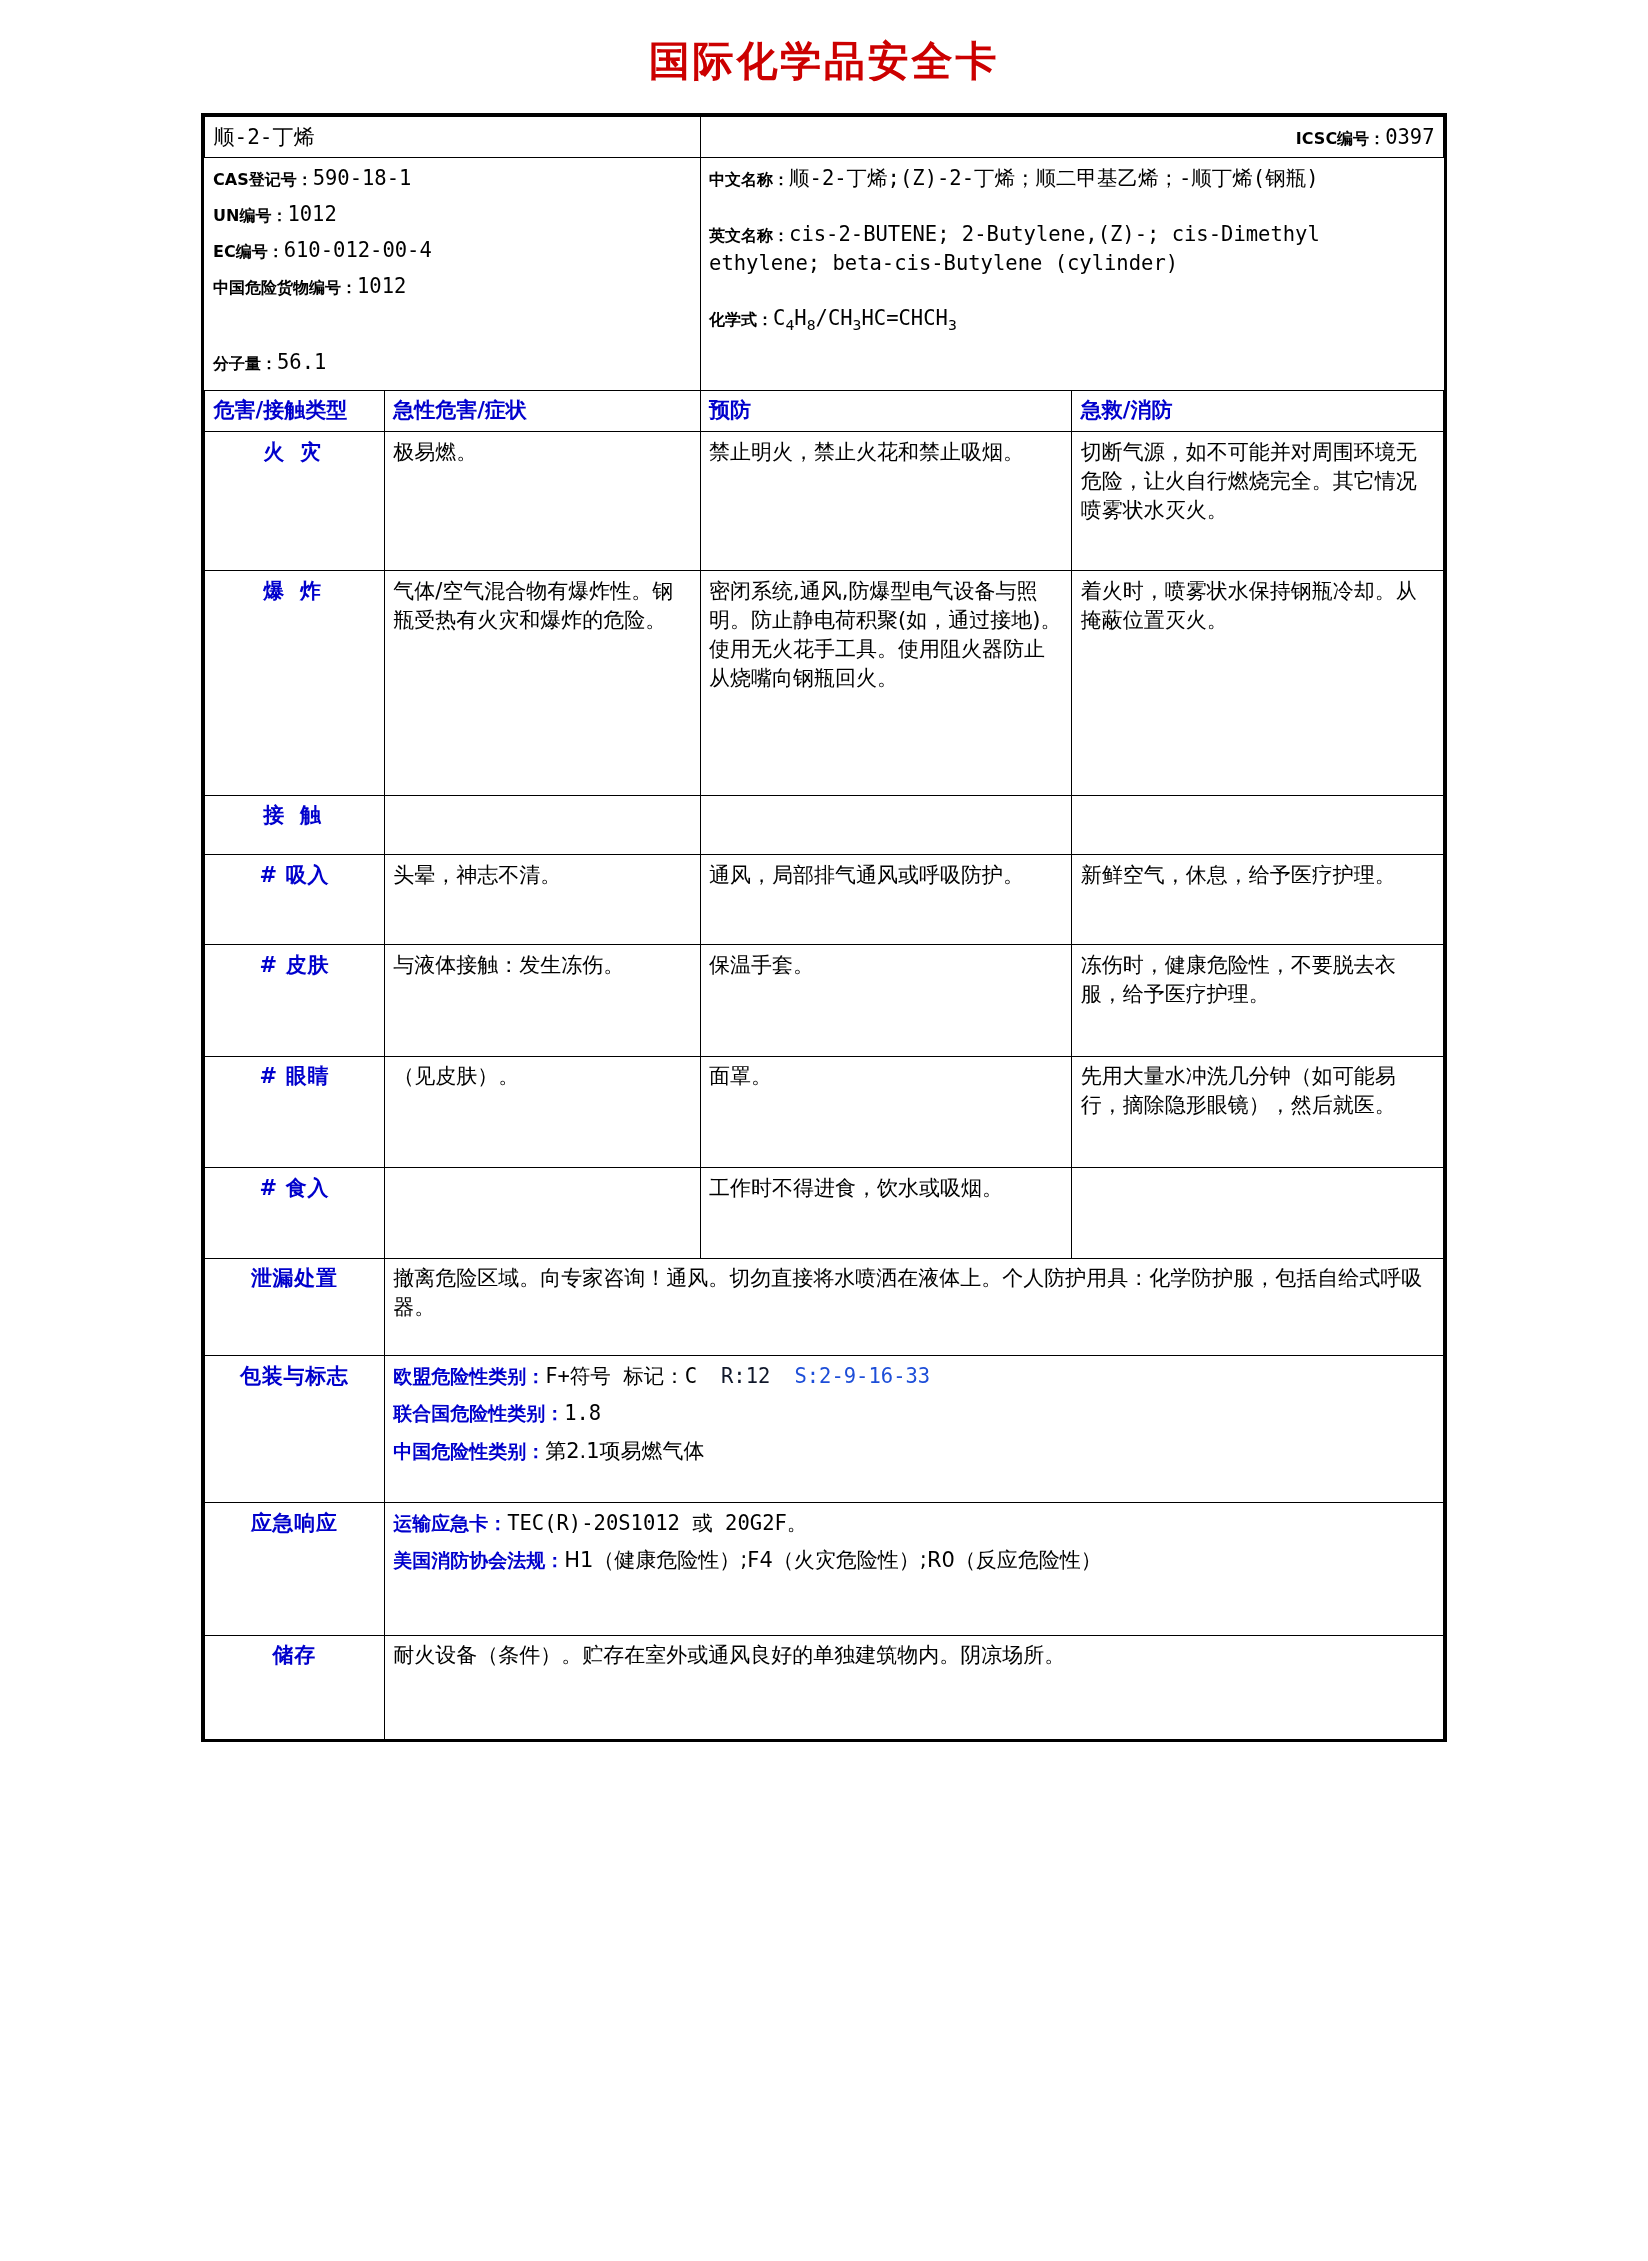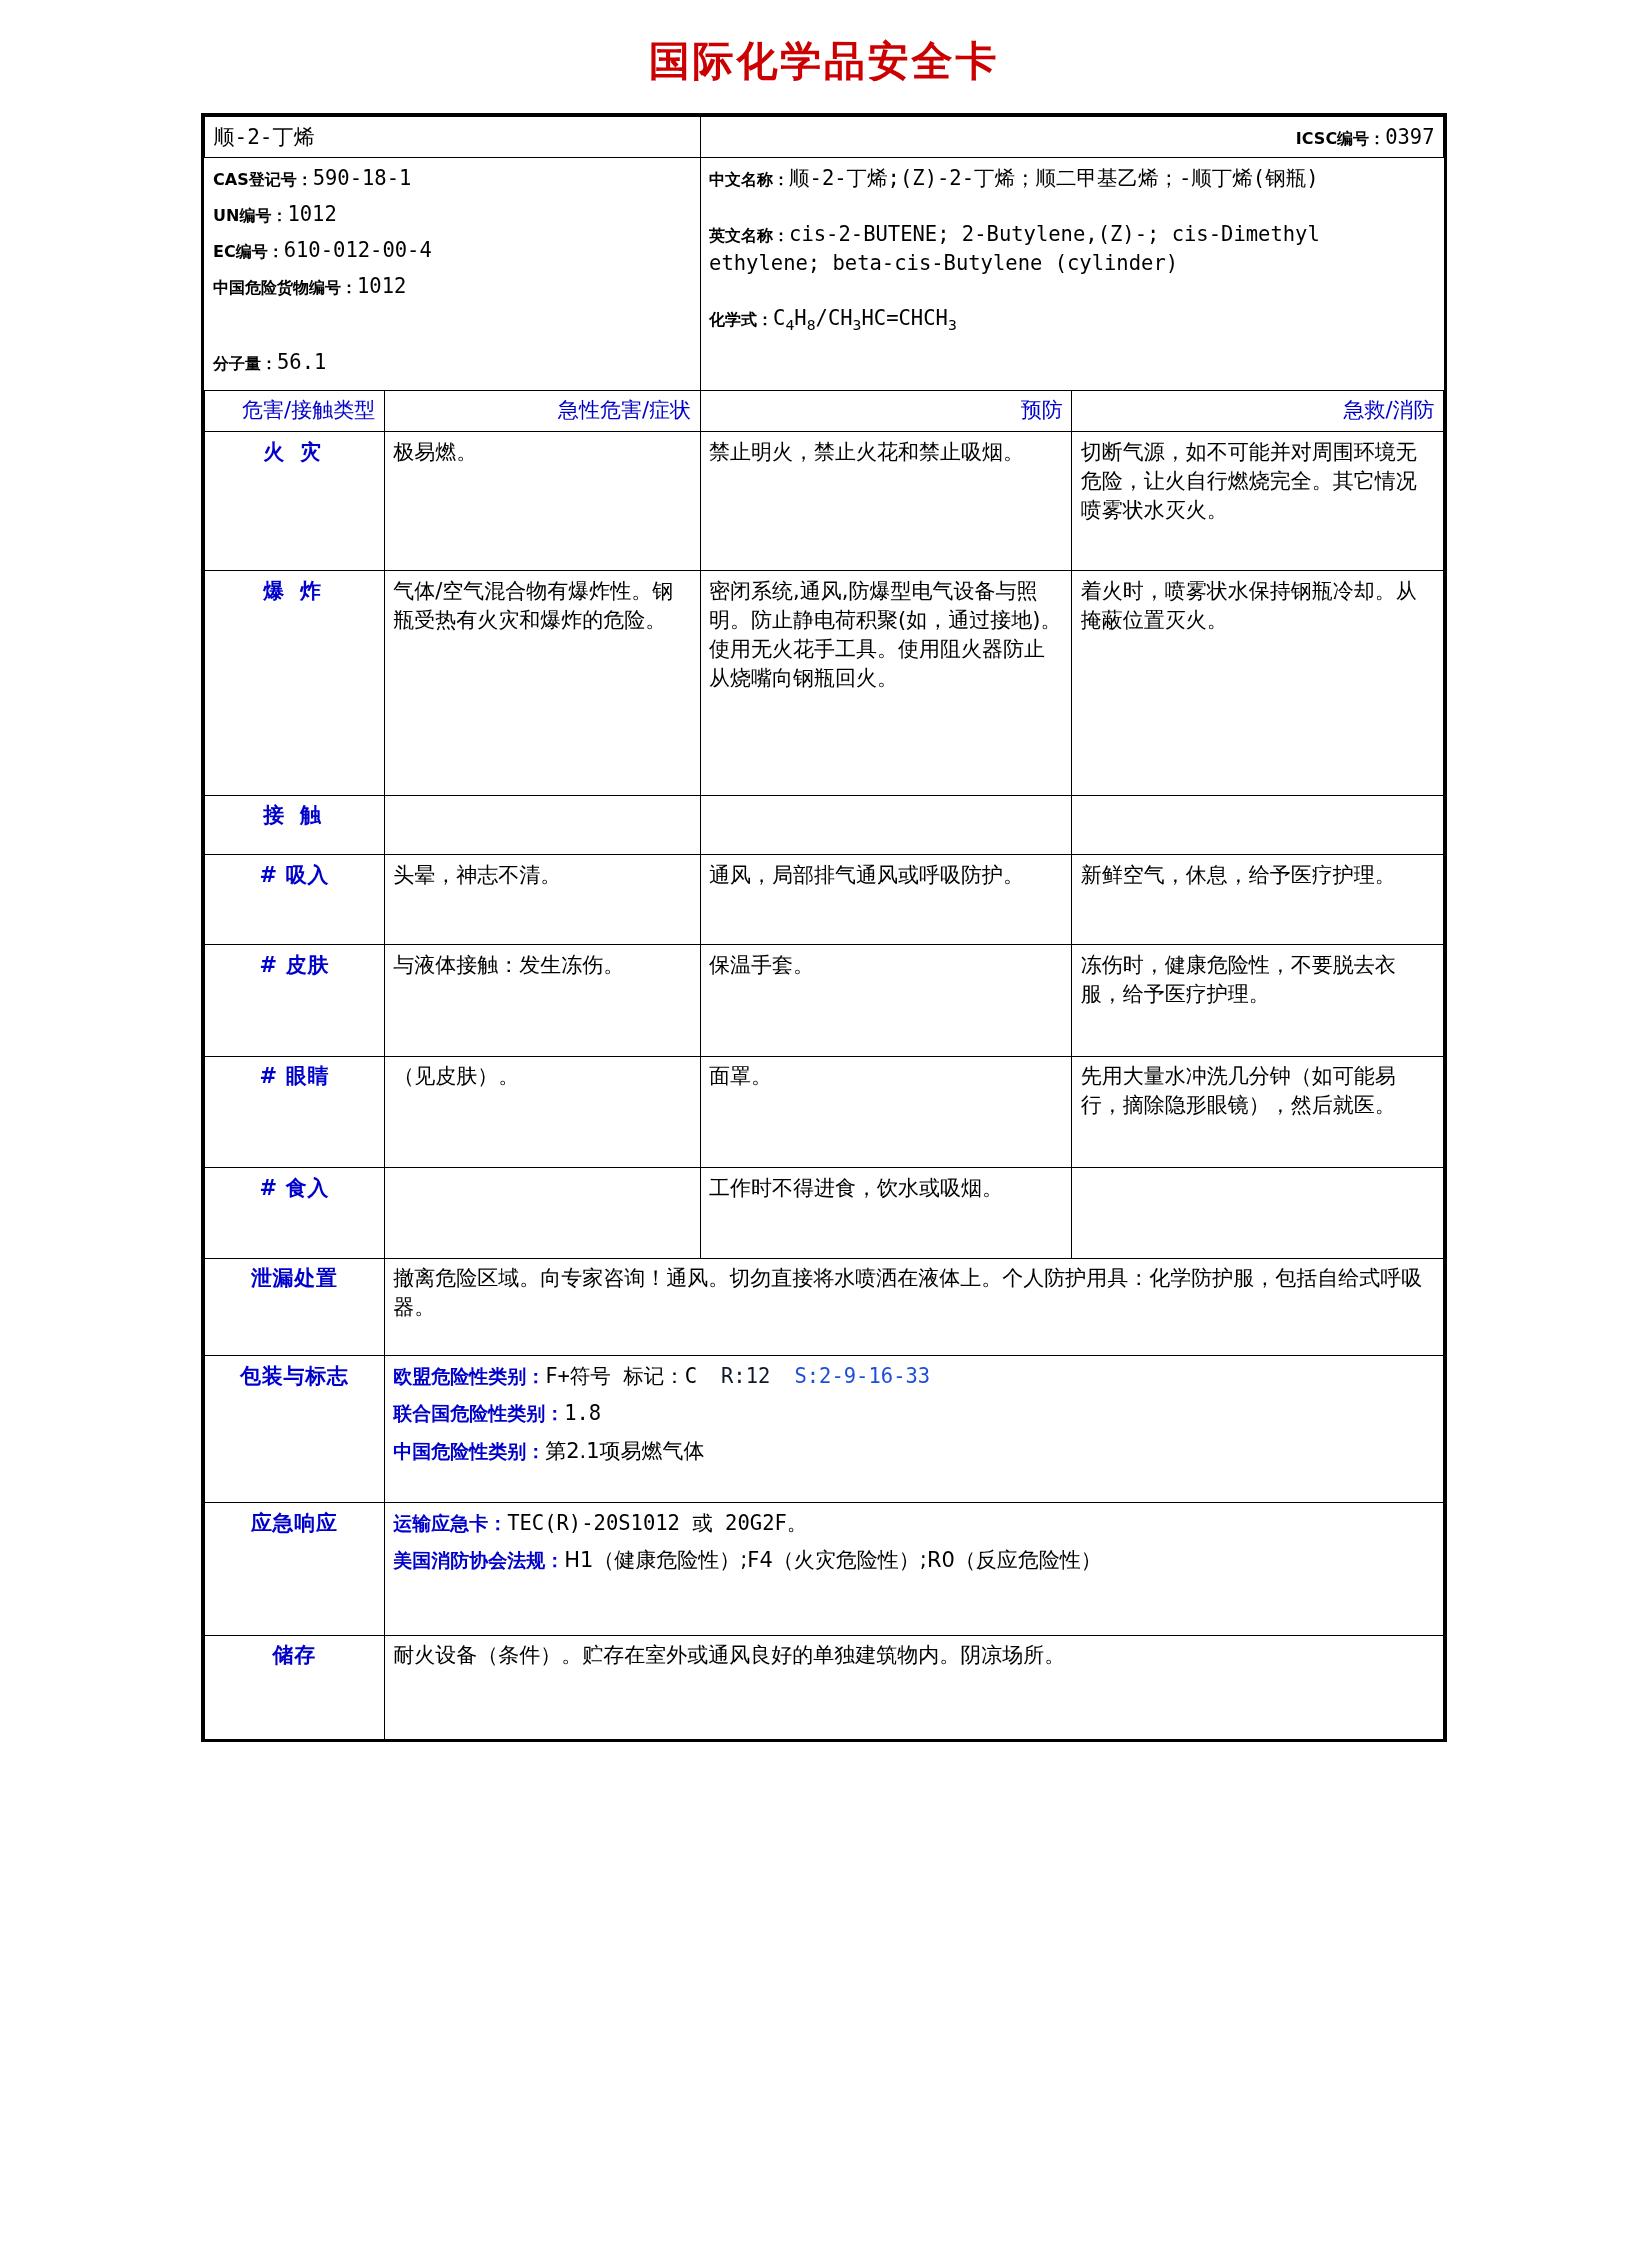--- a/index.html
+++ b/index.html
@@ -91,24 +91,24 @@
   .nm-cell {
     border-right: none !important;
     border-top: none !important;
     border-bottom: none !important;
     padding: 7px 14px 14px 8.5px;
   }
   .sub { vertical-align: sub; font-size: 0.72em; }
 
   
   .colhdr td {
-    text-align: right;
+    text-align: left;
     color: #0000cc;
     font-family: "DejaVu Sans", sans-serif;
-    font-weight: normal;
+    font-weight: bold;
     font-size: 22.7px;
     padding: 11.3px 5.7px;
     vertical-align: middle;
   }
   .rowlabel {
     text-align: center;
     vertical-align: middle;
     color: #0000cc;
     font-family: "DejaVu Sans", sans-serif;
     font-weight: bold;

